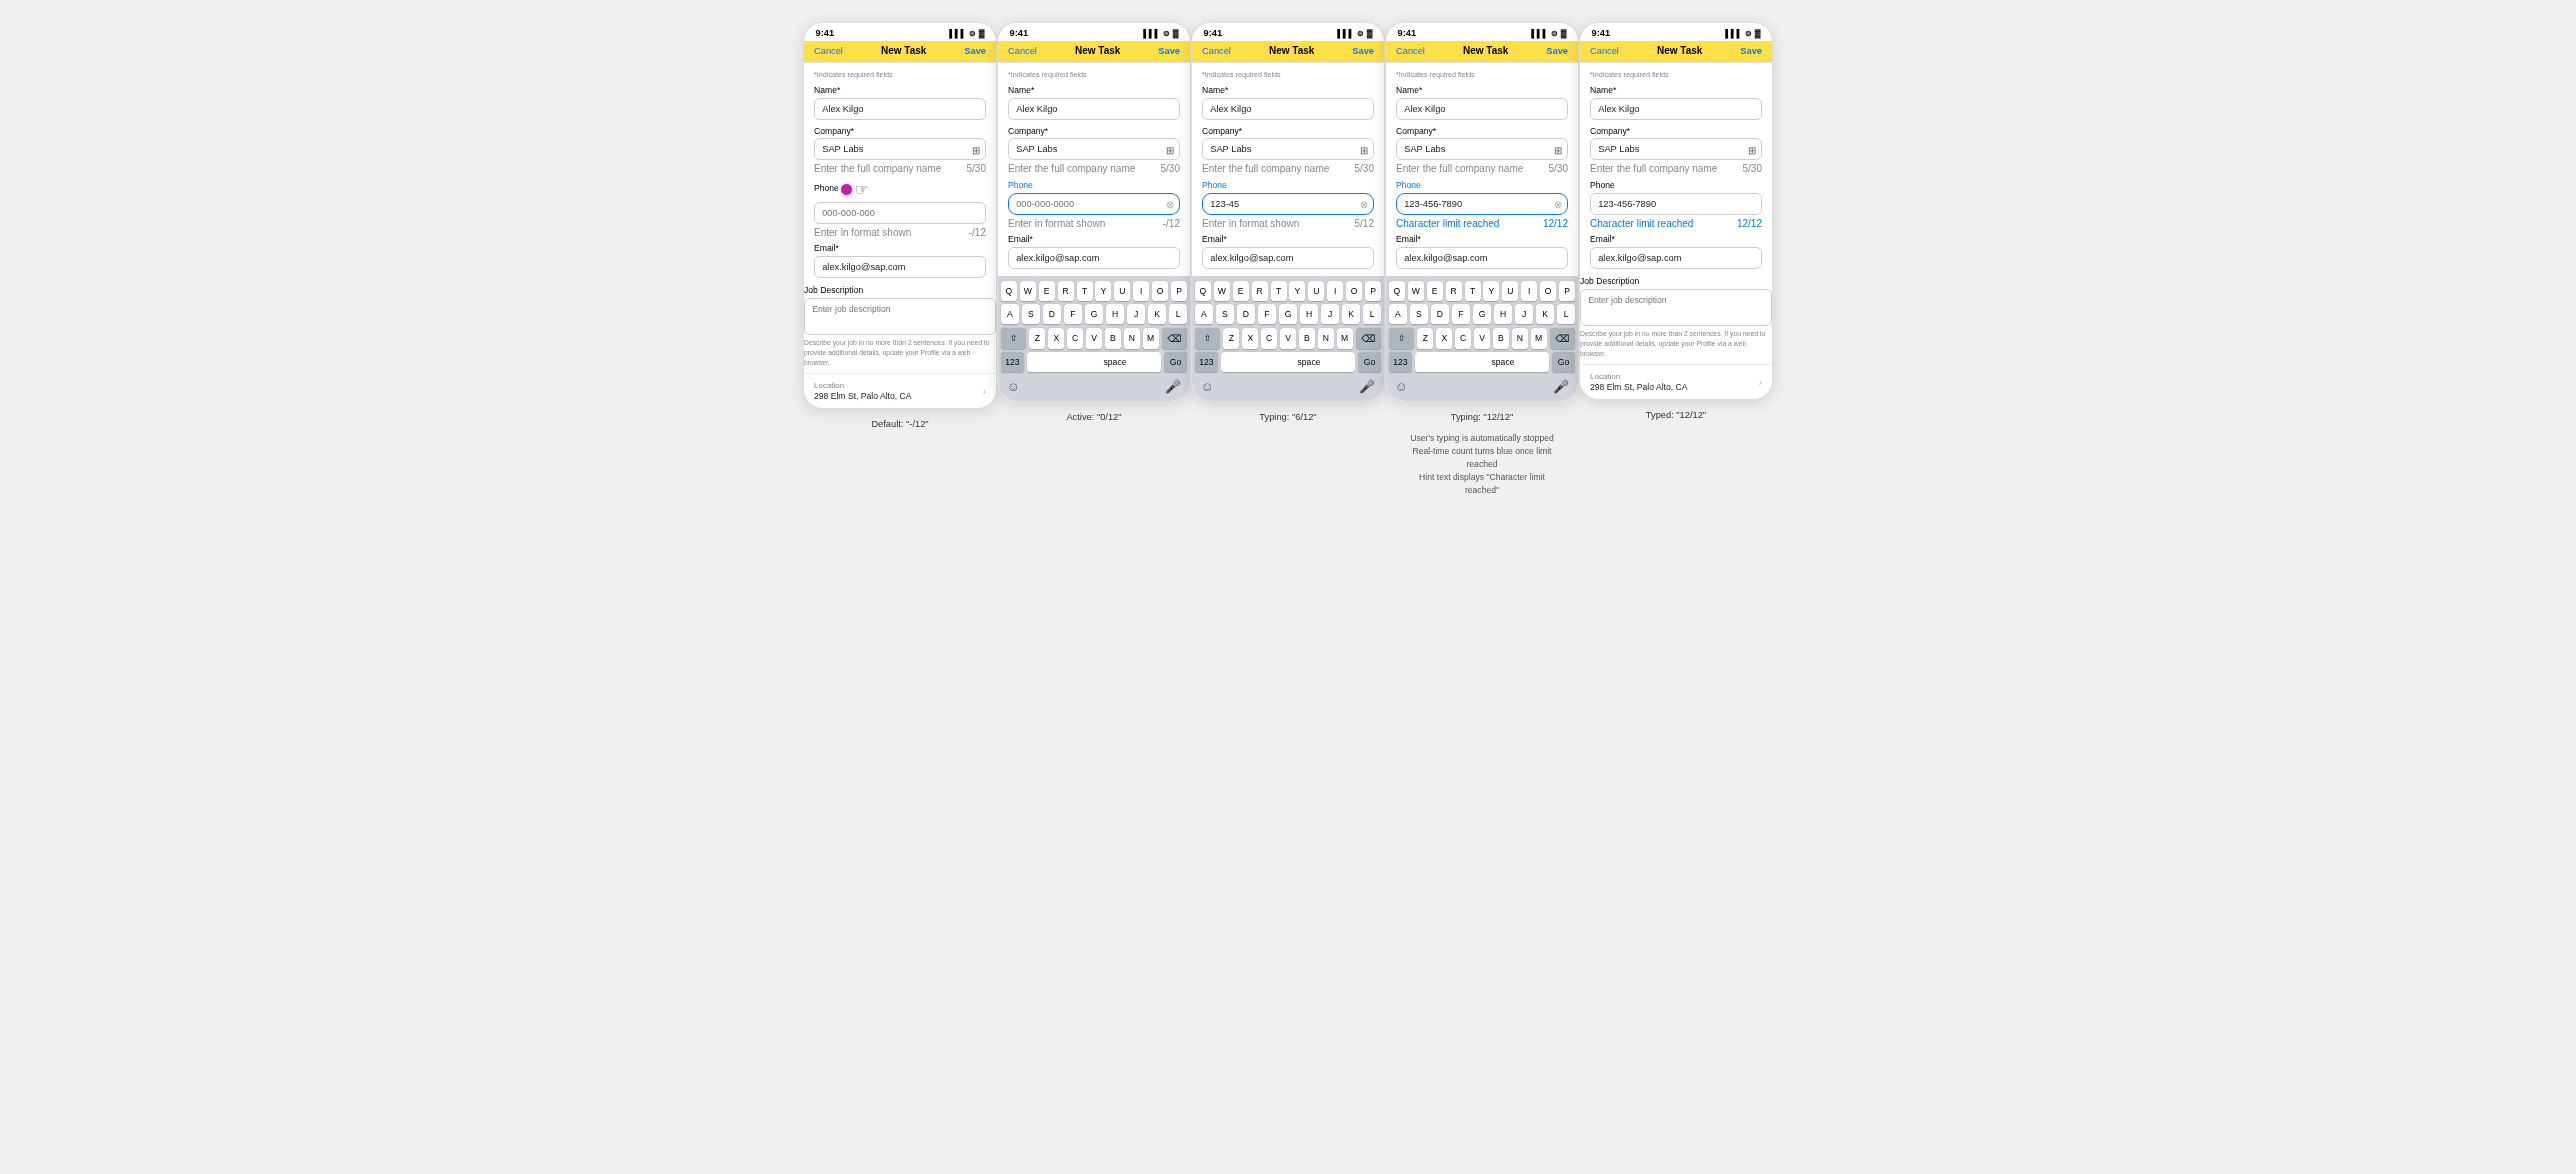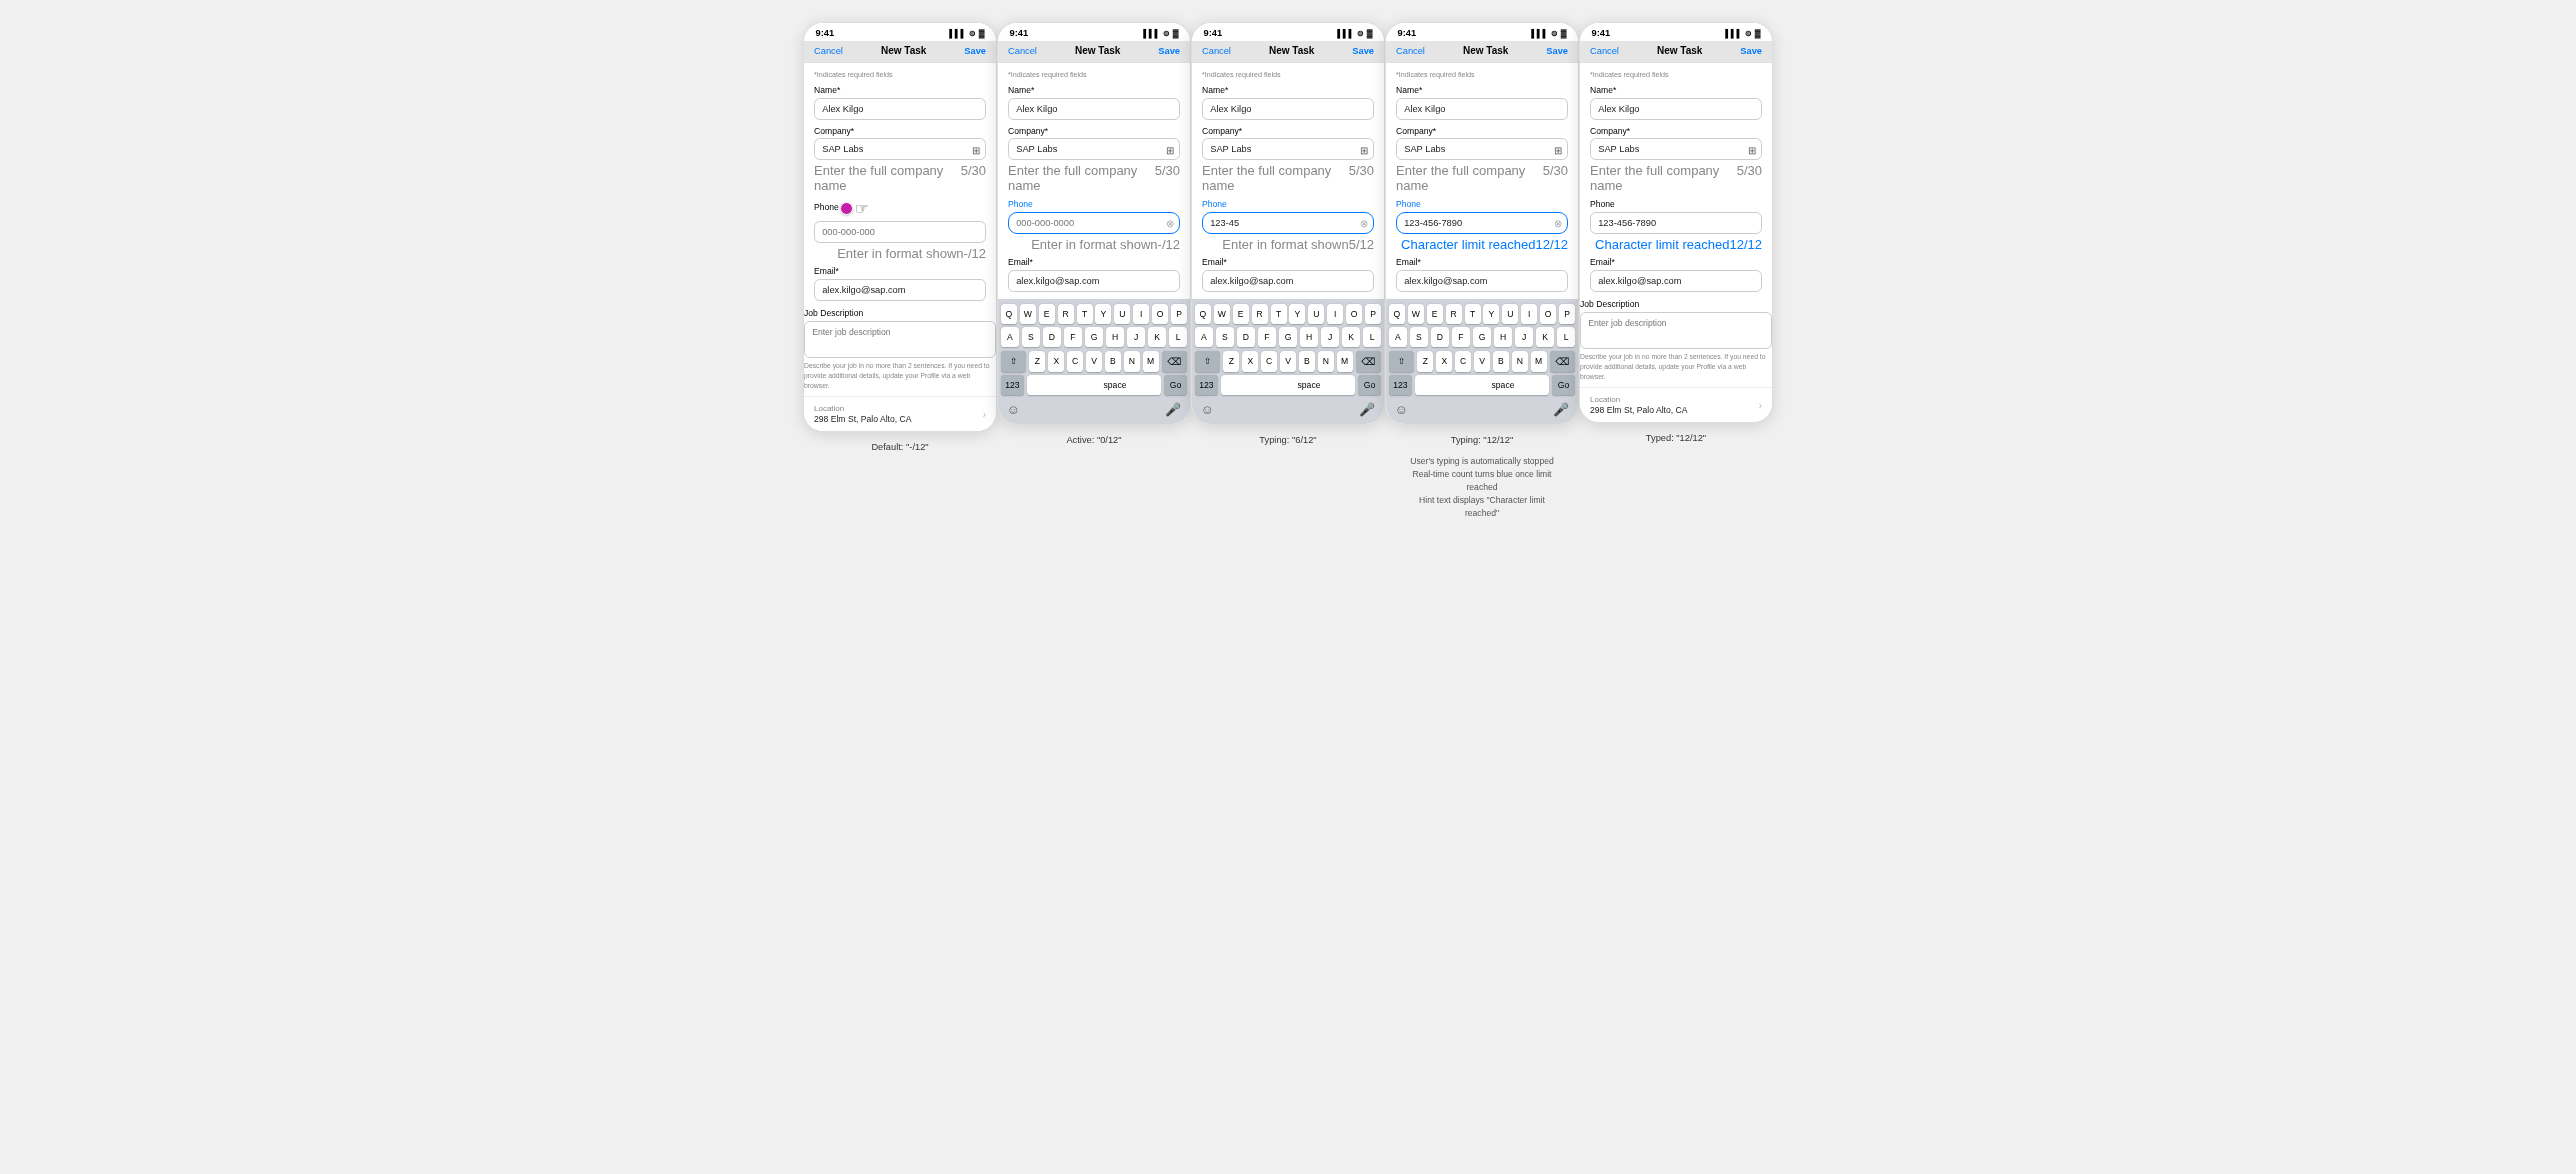--- a/index.html
+++ b/index.html
@@ -40,21 +40,21 @@
       font-weight: 600;
       background: #fff;
     }
     .status-time { font-size: 9.3px; font-weight: 700; }
     .status-icons { display: flex; gap: 2.9px; align-items: center; font-size: 8px; }
     .nav-bar {
       display: flex;
       justify-content: space-between;
       align-items: center;
       padding: 4.3px 10px 5.7px;
-      background: #e5e5e5;
+      background: #fde047;
       border-bottom: 0.7px solid #e0e0e0;
     }
     .nav-cancel { color: #007aff; font-size: 9.3px; cursor: pointer; }
     .nav-title { font-size: 10px; font-weight: 600; }
     .nav-save { color: #007aff; font-size: 9.3px; font-weight: 600; cursor: pointer; }
     .form-content { padding: 7.2px 10px 0; background: #fff; }
     .required-hint { font-size: 7.2px; color: #888; margin-bottom: 5.7px; }
     .field-label { font-size: 8.6px; font-weight: 500; margin-bottom: 2.9px; }
     .text-input {
       width: 100%;
@@ -80,22 +80,22 @@
     .scan-icon {
       position: absolute;
       right: 5.7px;
       top: 50%;
       transform: translateY(-50%);
       font-size: 10px;
       color: #555;
     }
     .field-hint-row {
       display: flex;
-      justify-content: flex-end;
-      font-size: 13px;
+      justify-content: space-between;
+      font-size: 10px;
       color: #888;
       margin-bottom: 5.7px;
     }
     .field-hint-row .count { color: #888; }
     .field-hint-row .count.blue { color: #007aff; }
     .phone-input-wrapper {
       position: relative;
       margin-bottom: 1.4px;
     }
     .phone-input-wrapper .text-input { padding-right: 20px; }

